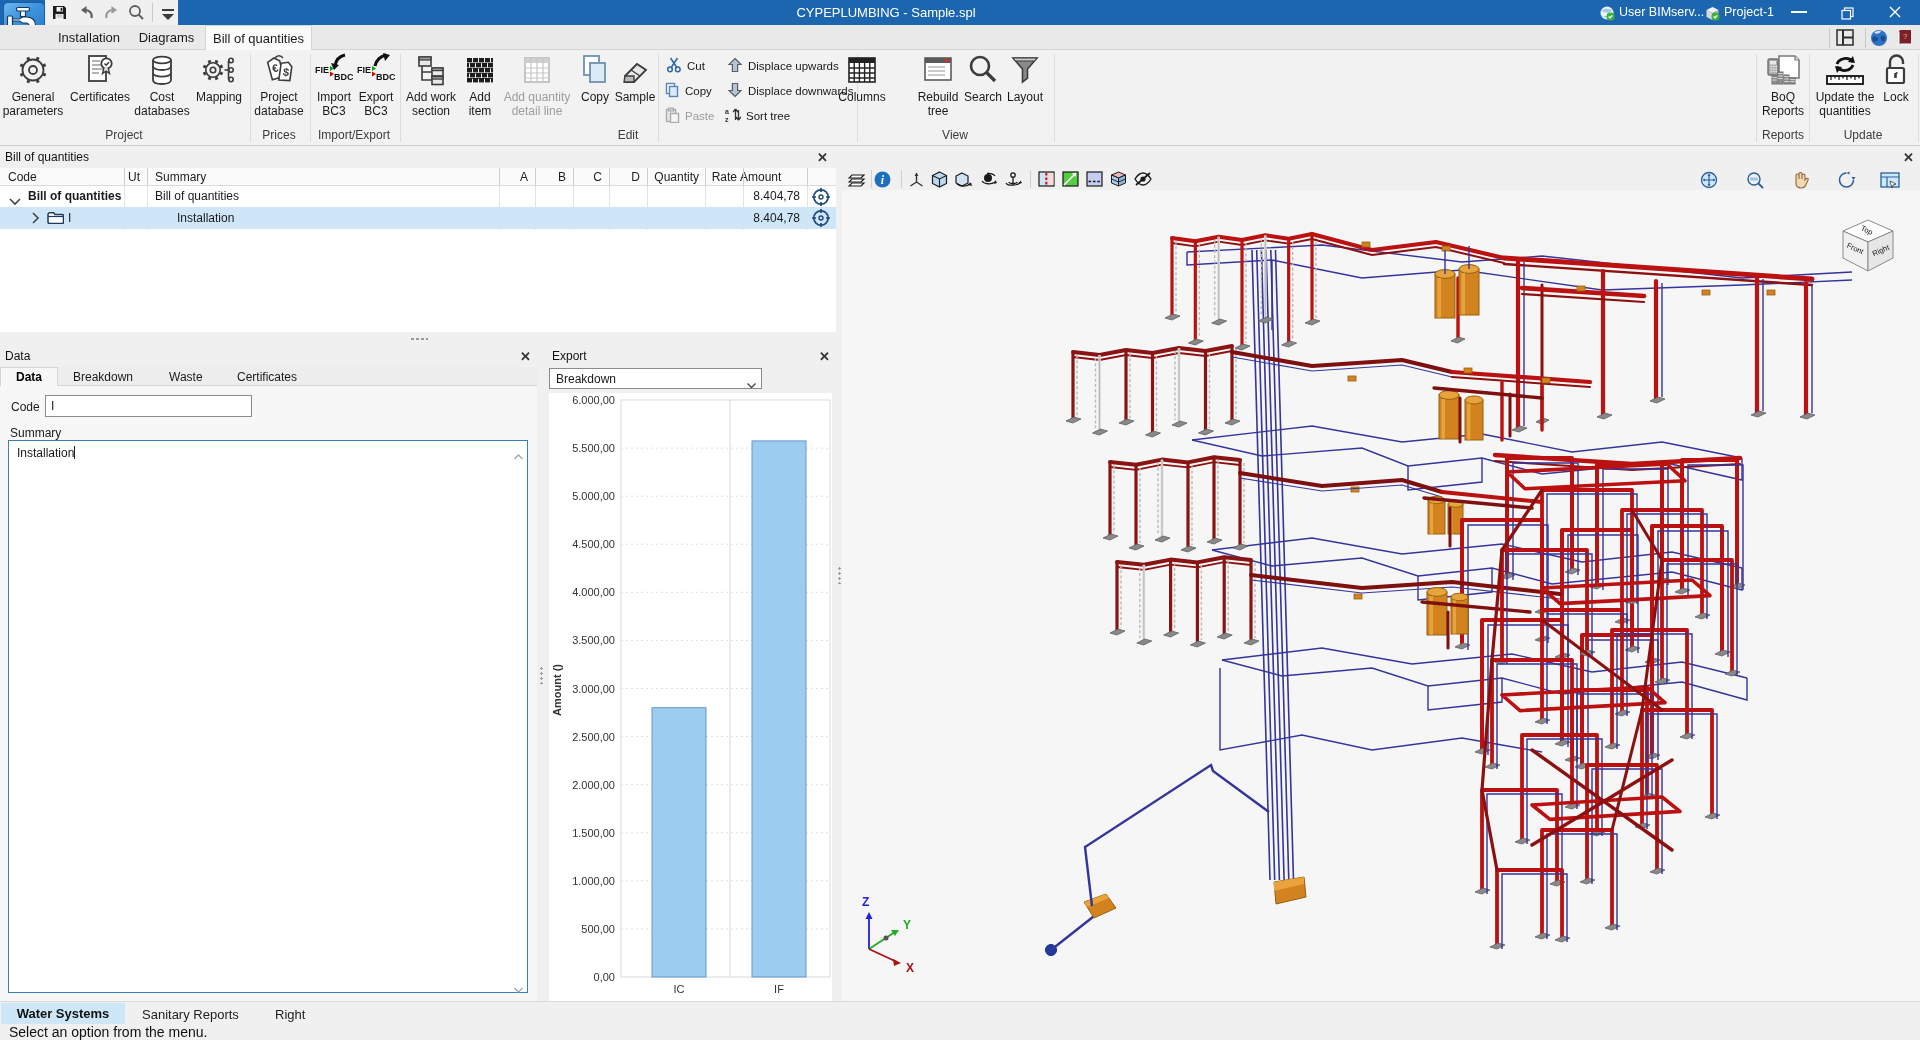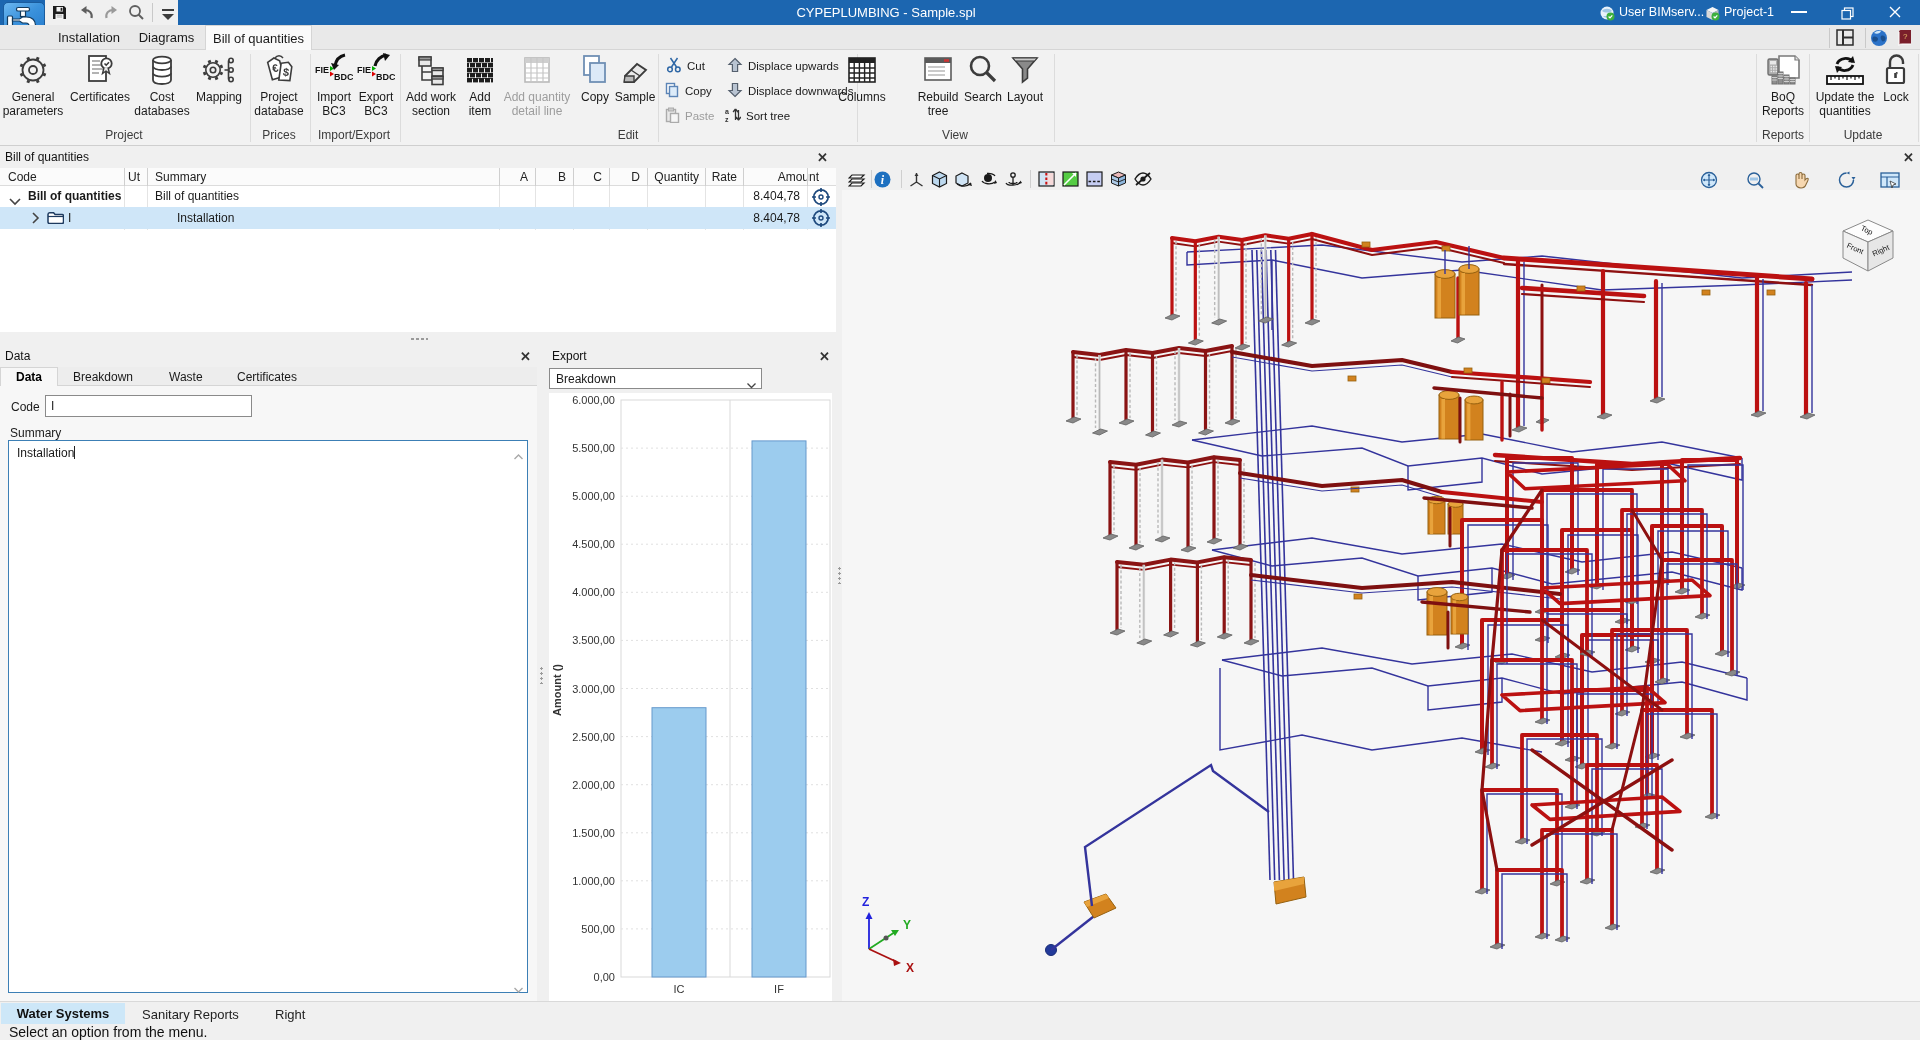--- a/index.html
+++ b/index.html
@@ -360,21 +360,21 @@
     <div class="abs" style="left:0;top:168px;width:836px;height:18px;background:#fbfbfb;border-bottom:1px solid #dcdcdc"></div>
     <div class="hdrcell" style="left:8px;top:168px">Code</div>
     <div class="hdrcell" style="left:128px;top:168px">Ut</div>
     <div class="hdrcell" style="left:155px;top:168px">Summary</div>
     <div class="hdrcell" style="left:468px;top:168px;width:60px;text-align:right">A</div>
     <div class="hdrcell" style="left:506px;top:168px;width:60px;text-align:right">B</div>
     <div class="hdrcell" style="left:542px;top:168px;width:60px;text-align:right">C</div>
     <div class="hdrcell" style="left:580px;top:168px;width:60px;text-align:right">D</div>
     <div class="hdrcell" style="left:639px;top:168px;width:60px;text-align:right">Quantity</div>
     <div class="hdrcell" style="left:677px;top:168px;width:60px;text-align:right">Rate</div>
-    <div class="hdrcell" style="left:759px;top:168px;width:60px;text-align:right">Amount</div>
+    <div class="hdrcell" style="left:740px;top:168px;width:60px;text-align:left">Amount</div>
     <div class="vline" style="left:124px;top:168px;height:18px;background:#cfcfcf"></div>
     <div class="vline" style="left:124px;top:186px;height:44px"></div>
     <div class="vline" style="left:147px;top:168px;height:18px;background:#cfcfcf"></div>
     <div class="vline" style="left:147px;top:186px;height:44px"></div>
     <div class="vline" style="left:499px;top:168px;height:18px;background:#cfcfcf"></div>
     <div class="vline" style="left:499px;top:186px;height:44px"></div>
     <div class="vline" style="left:535px;top:168px;height:18px;background:#cfcfcf"></div>
     <div class="vline" style="left:535px;top:186px;height:44px"></div>
     <div class="vline" style="left:573px;top:168px;height:18px;background:#cfcfcf"></div>
     <div class="vline" style="left:573px;top:186px;height:44px"></div>

